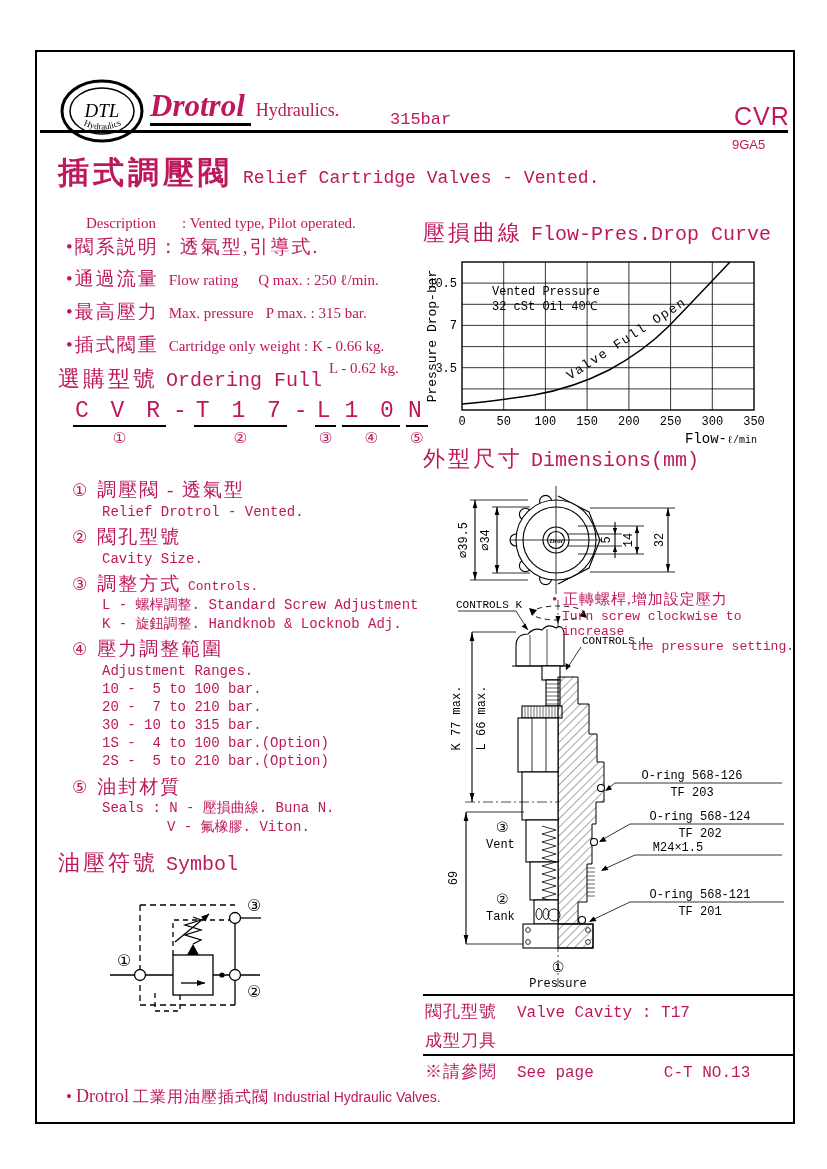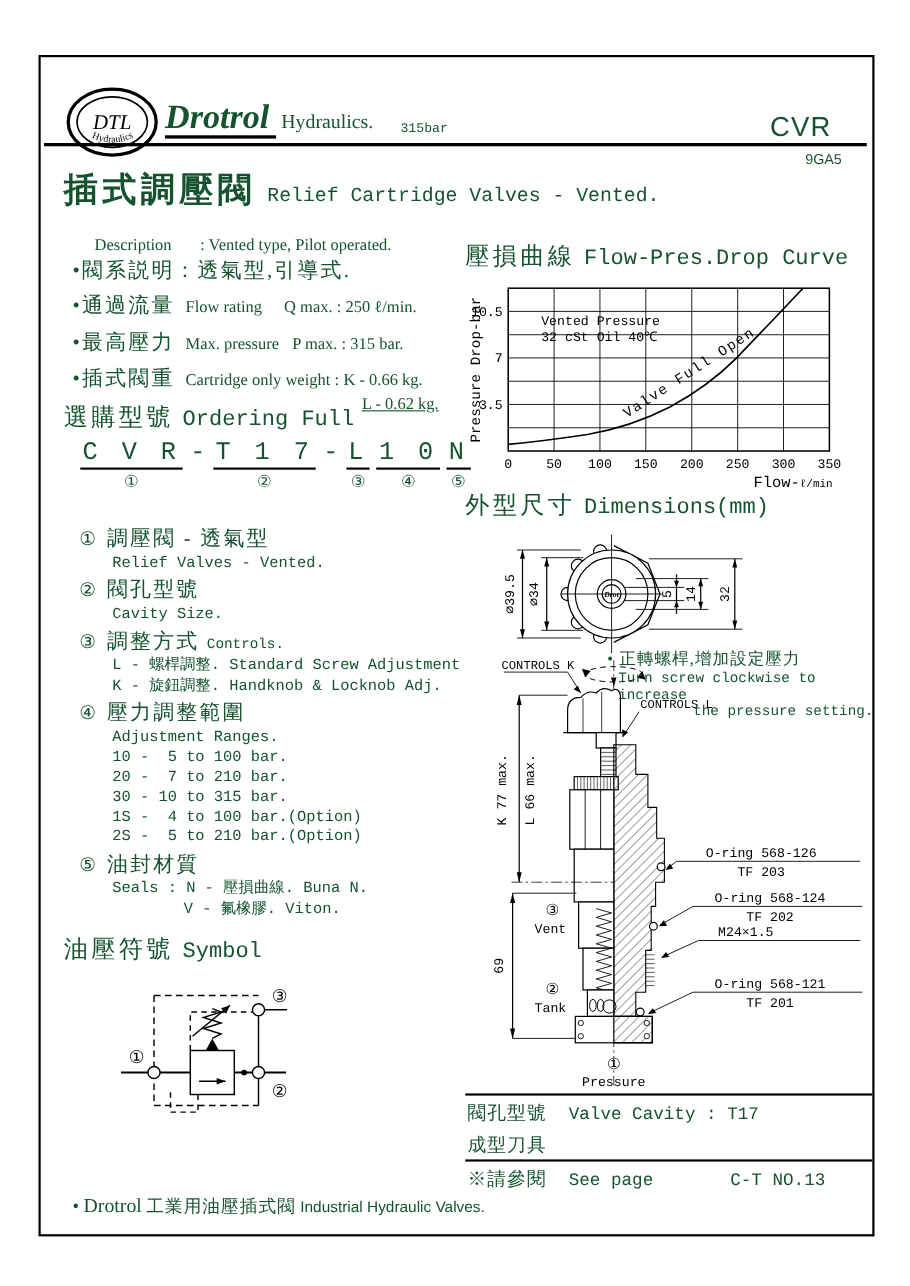--- a/index.html
+++ b/index.html
@@ -1,16 +1,16 @@
 <!DOCTYPE html>
 <html><head>
 <meta charset="utf-8">
 <style>
   html,body{margin:0;padding:0;background:#fff;}
-  .page{position:relative;width:827px;height:1169px;background:#fff;color:#14532d;
+  .page{position:relative;width:827px;height:1169px;background:#fff;color:#be185d;
         font-family:"Liberation Serif","DejaVu Serif",serif;overflow:hidden;}
   .abs{position:absolute;}
   .mono{font-family:"Liberation Mono","DejaVu Sans Mono",monospace;}
   .sans{font-family:"Liberation Sans","DejaVu Sans",sans-serif;}
   .frame{position:absolute;left:35px;top:50px;width:756px;height:1070px;border:2px solid #000;}
   
   .brand-main{font:italic bold 31px "Liberation Serif","DejaVu Serif",serif;border-bottom:3px solid #000;padding-right:6px;}
   .brand-suffix{font-size:18px;margin-left:5px;}
   .model{font-size:25px;letter-spacing:1px;}
   .hr-thick{background:#000;height:3px;}
@@ -60,22 +60,22 @@
     <ellipse cx="44" cy="33" rx="32" ry="23" fill="none" stroke="#000" stroke-width="1.5"></ellipse>
     <text x="44" y="39" text-anchor="middle" font-size="19" font-style="italic" class="svgs">DTL</text>
     <path id="logoarc" d="M15,41 Q44,62 73,41" fill="none" stroke="none"></path>
     <text font-size="9" class="svgs">
       <textPath href="#logoarc" startOffset="12">Hydraulics</textPath>
     </text>
   </svg>
   <div class="abs" style="left:150px;top:88px;white-space:nowrap;">
     <span class="brand-main">Drotrol</span><span class="brand-suffix">Hydraulics.</span>
   </div>
-  <div class="abs mono" style="left:364px;top:110px;font-size:12px;">315bar</div>
-  <div class="abs sans model" style="left:700px;top:102px;">CVR</div>
+  <div class="abs mono" style="left:390px;top:110px;font-size:17px;">315bar</div>
+  <div class="abs sans model" style="left:734px;top:102px;">CVR</div>
   <div class="abs hr-thick" style="left:40px;top:130px;width:748px;"></div>
   <div class="abs sans" style="left:732px;top:137px;font-size:13px;">9GA5</div>
 
   <div class="abs" style="left:58px;top:152px;white-space:nowrap;">
     <span class="t-zh">插式調壓閥</span><span class="t-en">Relief Cartridge Valves - Vented.</span>
   </div>
 
   <div class="abs" style="left:66px;top:212px;width:356px;">
     <div class="spec-row">
       <div style="margin-left:20px;"><span class="spec-en" style="display:inline-block;width:96px;">Description</span><span class="spec-en">: Vented type, Pilot operated.</span></div>
@@ -90,21 +90,21 @@
       <span class="spec-zh">•最高壓力</span>
       <span class="spec-en" style="margin-left:6px;">Max. pressure</span>
       <span class="spec-en" style="margin-left:8px;">P max. : 315 bar.</span>
     </div>
     <div class="spec-row">
       <div>
         <span class="spec-zh">•插式閥重</span>
         <span class="spec-en" style="margin-left:6px;">Cartridge only weight :</span>
         <span class="spec-en">K - 0.66 kg.</span>
       </div>
-      <div style="margin-left:263px;text-decoration:underline;"><span class="spec-en">L - 0.62 kg.</span></div>
+      <div style="margin-left:263px;"><span class="spec-en">L - 0.62 kg.</span></div>
     </div>
   </div>
 
   <div class="abs" style="left:58px;top:364px;">
     <span class="sec-zh">選購型號</span><span class="sec-en">Ordering Full</span>
   </div>
   <div class="abs ocode" style="left:70px;top:398px;">
     <span class="ocode-group">
       <span class="ocode-label">C V R</span>
       <span class="ocode-num">①</span>
@@ -125,21 +125,21 @@
     </span>
     <span class="ocode-group">
       <span class="ocode-label">N</span>
       <span class="ocode-num">⑤</span>
     </span>
   </div>
 
   <div class="abs" style="left:72px;top:474px;width:360px;">
     <div>
       <div class="ci-head"><span class="ci-num">①</span><span>調壓閥 - 透氣型</span></div>
-      <div class="ci-sub">Relief Valves - Vented.</div>
+      <div class="ci-sub">Relief Drotrol - Vented.</div>
     </div>
     <div>
       <div class="ci-head"><span class="ci-num">②</span><span>閥孔型號</span></div>
       <div class="ci-sub">Cavity Size.</div>
     </div>
     <div>
       <div class="ci-head"><span class="ci-num">③</span><span>調整方式</span>
         <span class="ci-en-inline">Controls.</span></div>
       <div class="ci-sub">L - 螺桿調整. Standard Screw Adjustment</div>
       <div class="ci-sub">K - 旋鈕調整. Handknob &amp; Locknob Adj.</div>

